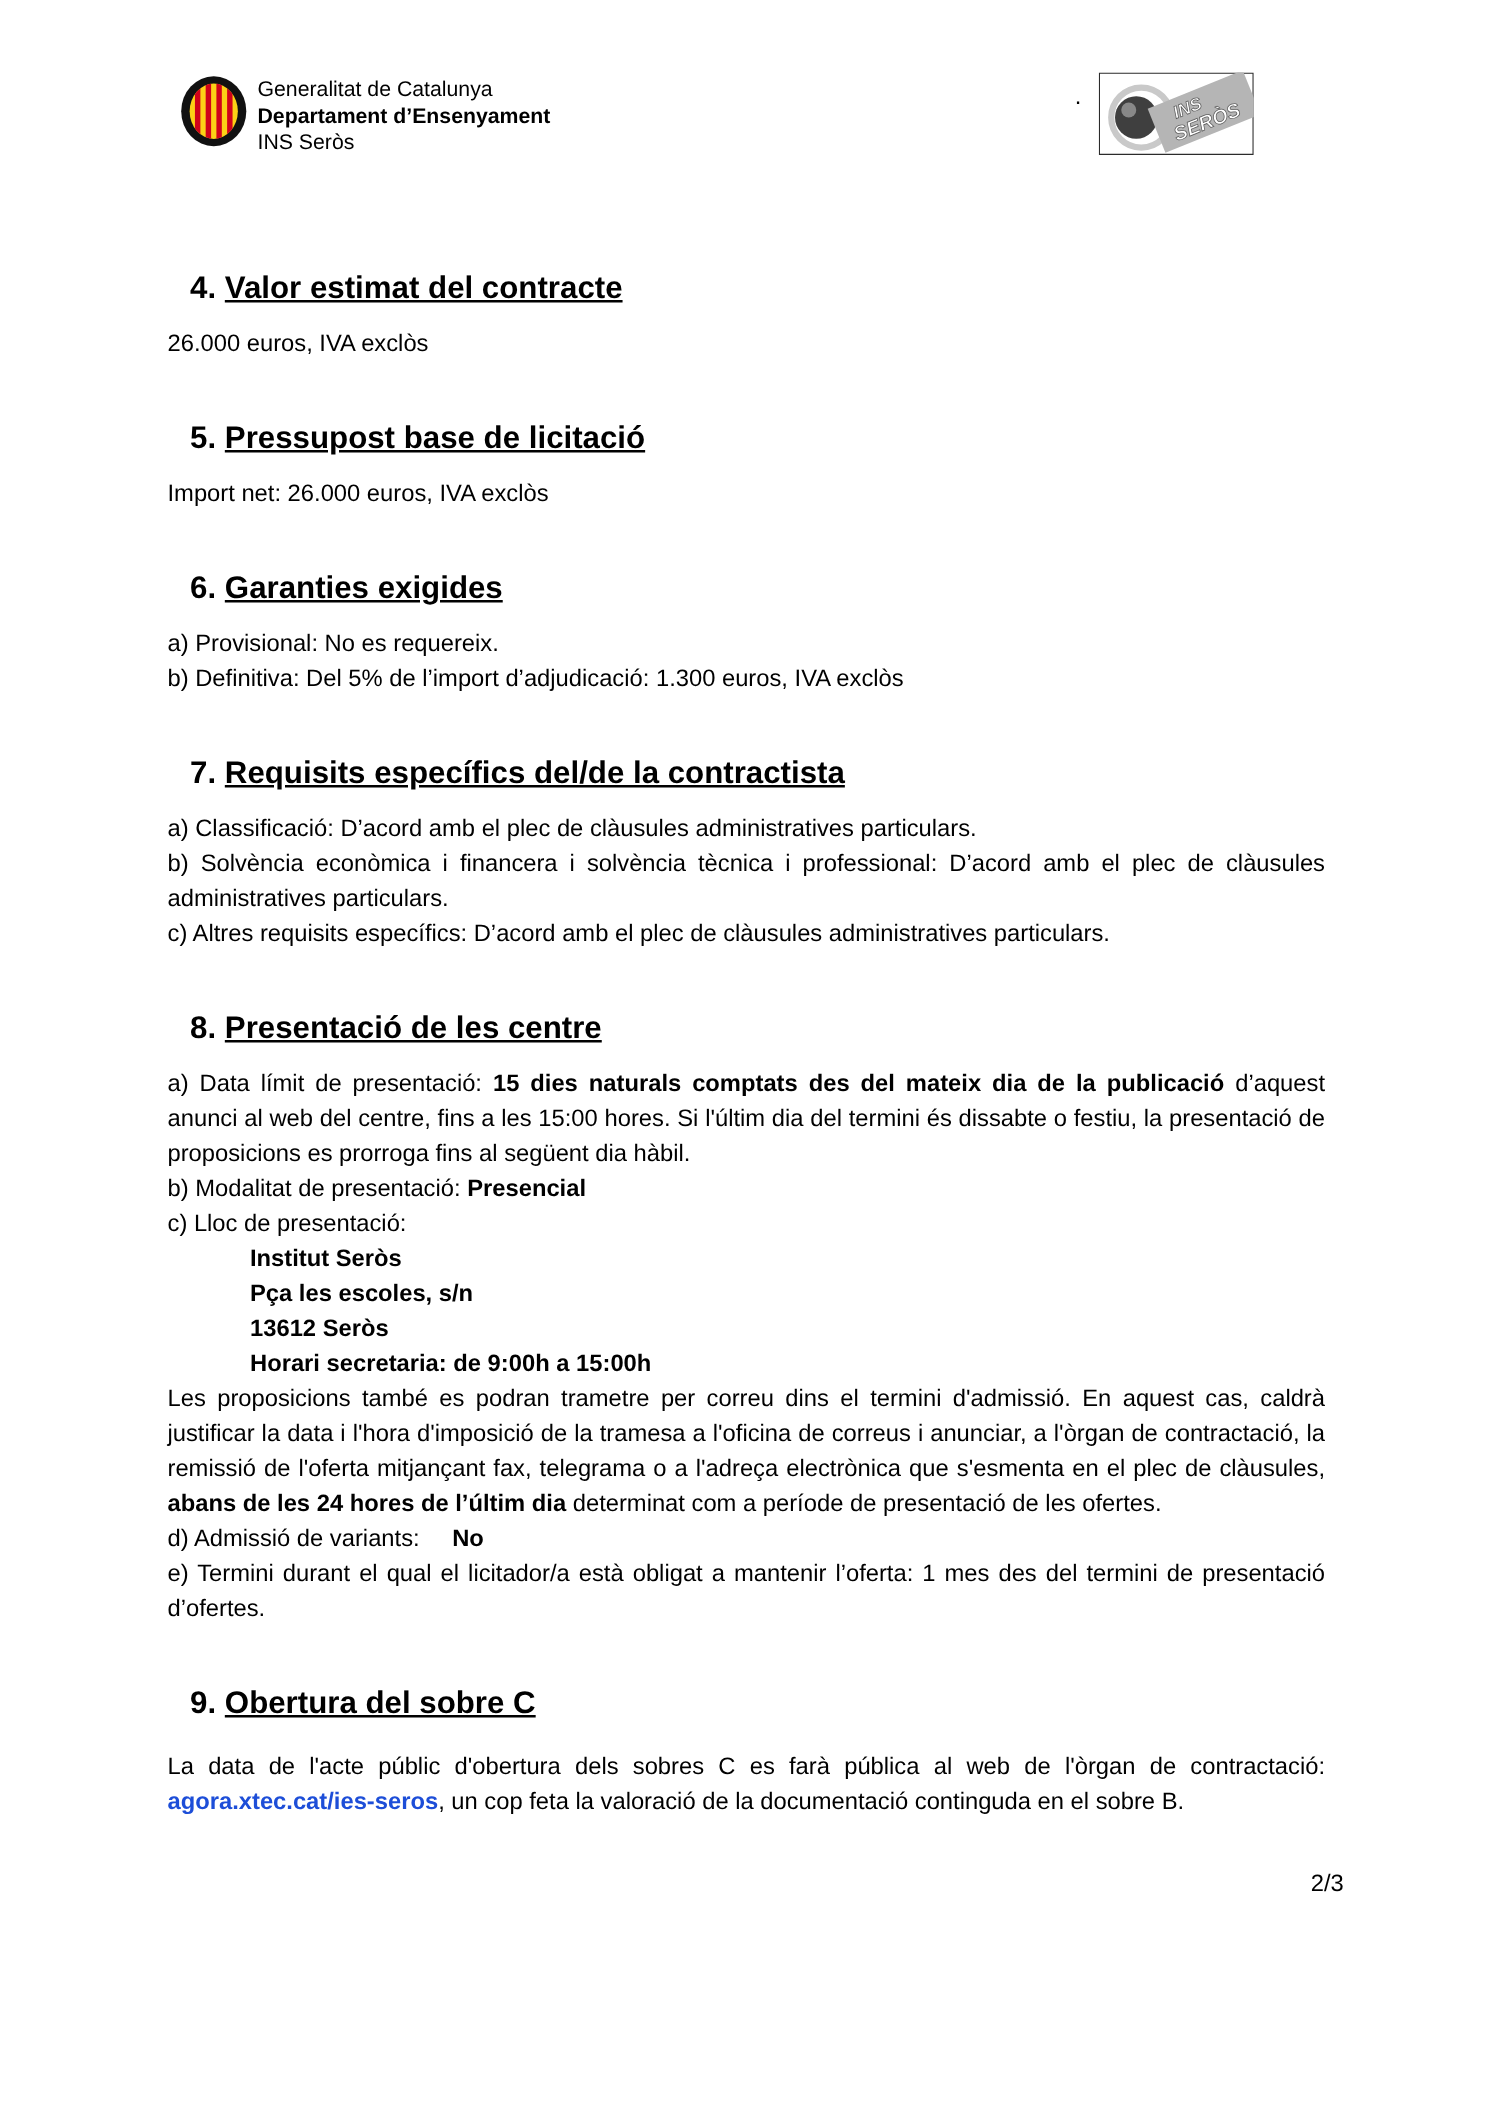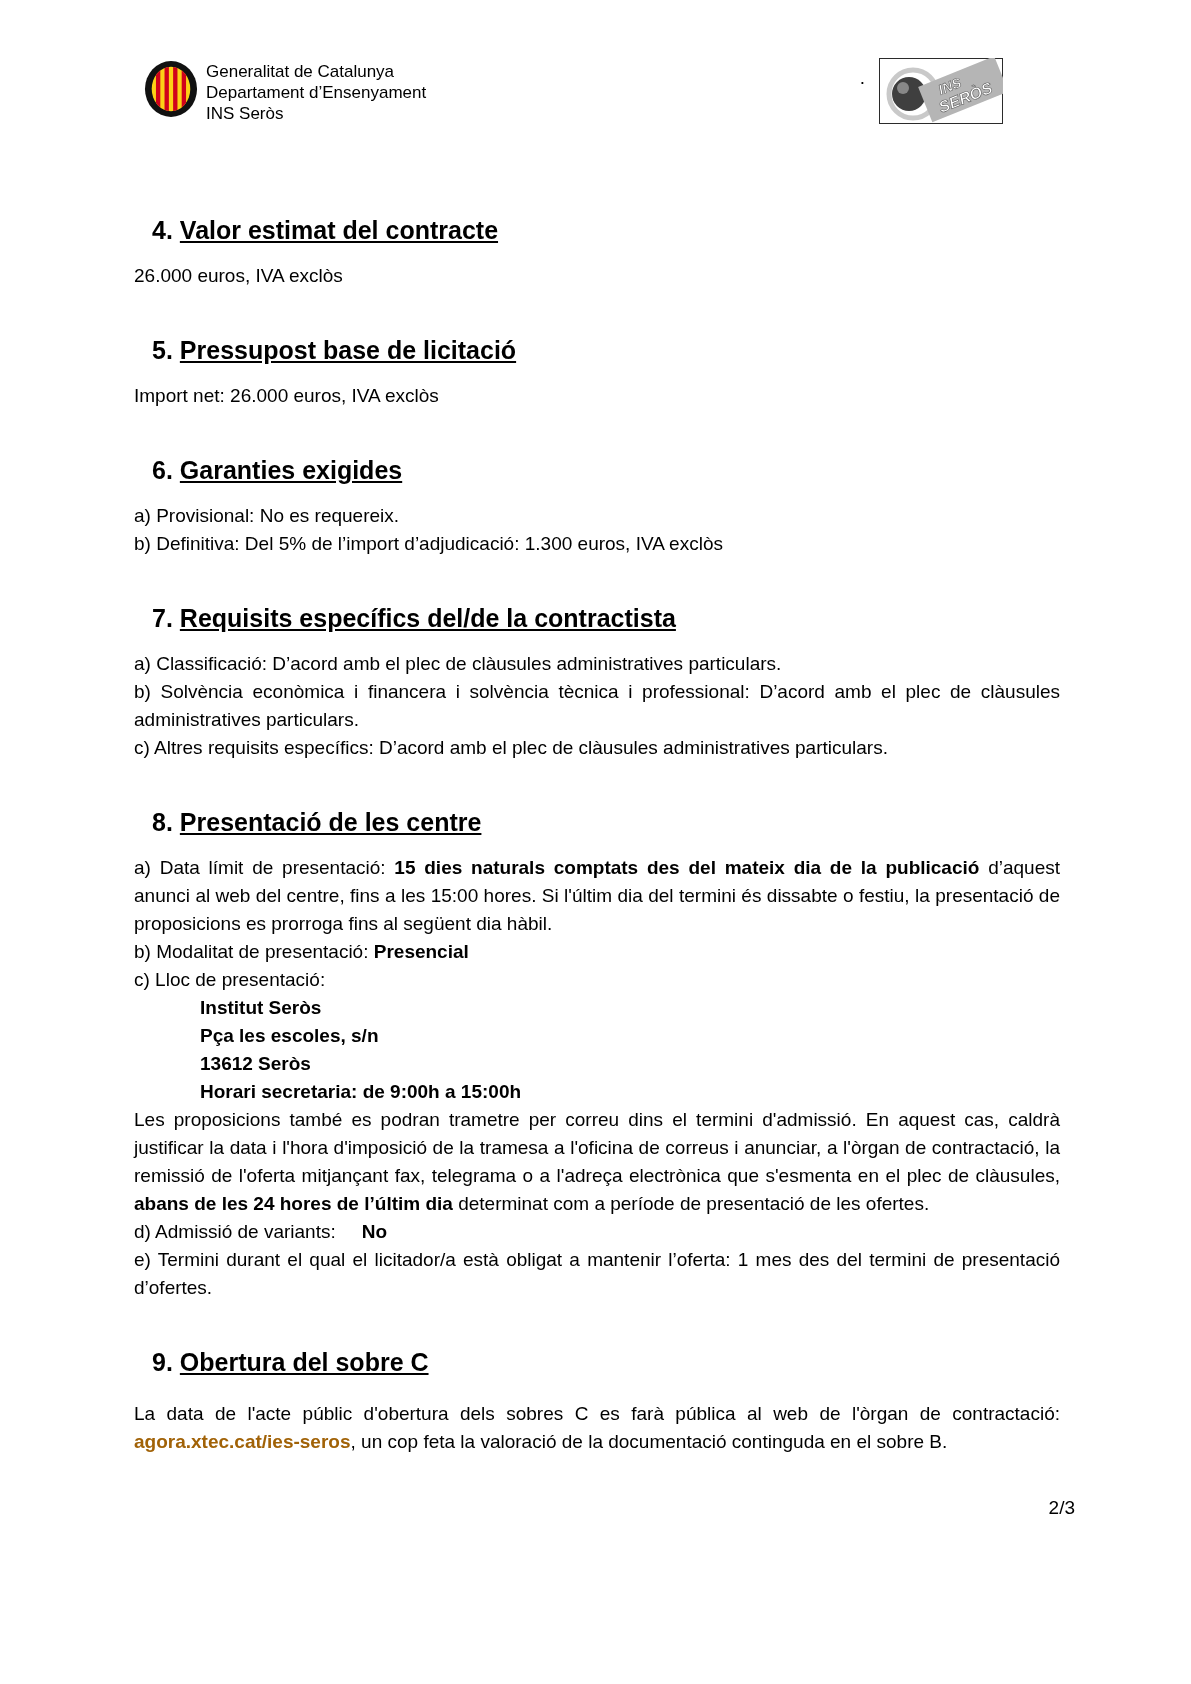--- a/index.html
+++ b/index.html
@@ -20,21 +20,21 @@
     position: absolute;
     top: 58px;
     left: 144px;
     right: 188px;
     display: flex;
     align-items: flex-end;
   }
   .brand { display: flex; align-items: flex-start; }
   .coat { width: 54px; height: 60px; flex: 0 0 auto; }
   .brand-text { margin-left: 8px; font-size: 17px; line-height: 21px; padding-top: 2px; }
-  .brand-line2 { font-weight: normal; }
+  .brand-line2 { font-weight: bold; }
   .header-spacer { flex: 1 1 auto; }
   .stray-dot { align-self: flex-start; margin-top: 6px; margin-right: 14px; font-size: 19px; }
   .inslogo { width: 124px; height: 66px; flex: 0 0 auto; }
   svg text { font-family: "Liberation Sans", sans-serif; }
 
   
   .content {
     position: absolute;
     top: 198px;
     left: 134px;
@@ -128,19 +128,19 @@
       <p class="para">Institut Seròs</p>
       <p class="para">Pça les escoles, s/n</p>
       <p class="para">13612 Seròs</p>
       <p class="para">Horari secretaria: de 9:00h a 15:00h</p>
     </div>
     <p class="para just"><span>Les proposicions també es podran trametre per correu dins el termini d'admissió. En aquest cas, caldrà justificar la data i l'hora d'imposició de la tramesa a l'oficina de correus i anunciar, a l'òrgan de contractació, la remissió de l'oferta mitjançant fax, telegrama o a l'adreça electrònica que s'esmenta en el plec de clàusules, </span><span class="bold">abans de les 24 hores de l’últim dia</span><span> determinat com a període de presentació de les ofertes.</span></p>
     <p class="para"><span>d) Admissió de variants:</span><span class="tab"></span><span class="bold">No</span></p>
     <p class="para just">e) Termini durant el qual el licitador/a està obligat a mantenir l’oferta: 1 mes des del termini de presentació d’ofertes.</p>
 
     <h2 class="sec-title gap"><span>9.</span><span class="u">Obertura del sobre C</span></h2>
-    <p class="para blank just"><span>La data de l'acte públic d'obertura dels sobres C es farà pública al web de l'òrgan de contractació: </span><span class="link" style="color: #a16207;">agora.xtec.cat/ies-seros</span><span>, un cop feta la valoració de la documentació continguda en el sobre B.</span></p>
+    <p class="para blank just"><span>La data de l'acte públic d'obertura dels sobres C es farà pública al web de l'òrgan de contractació: </span><span class="link" style="color: #1d4ed8;">agora.xtec.cat/ies-seros</span><span>, un cop feta la valoració de la documentació continguda en el sobre B.</span></p>
 
   </div>
 
   <div class="footer">2/3</div>
 
 </div>
 
 </body></html>

